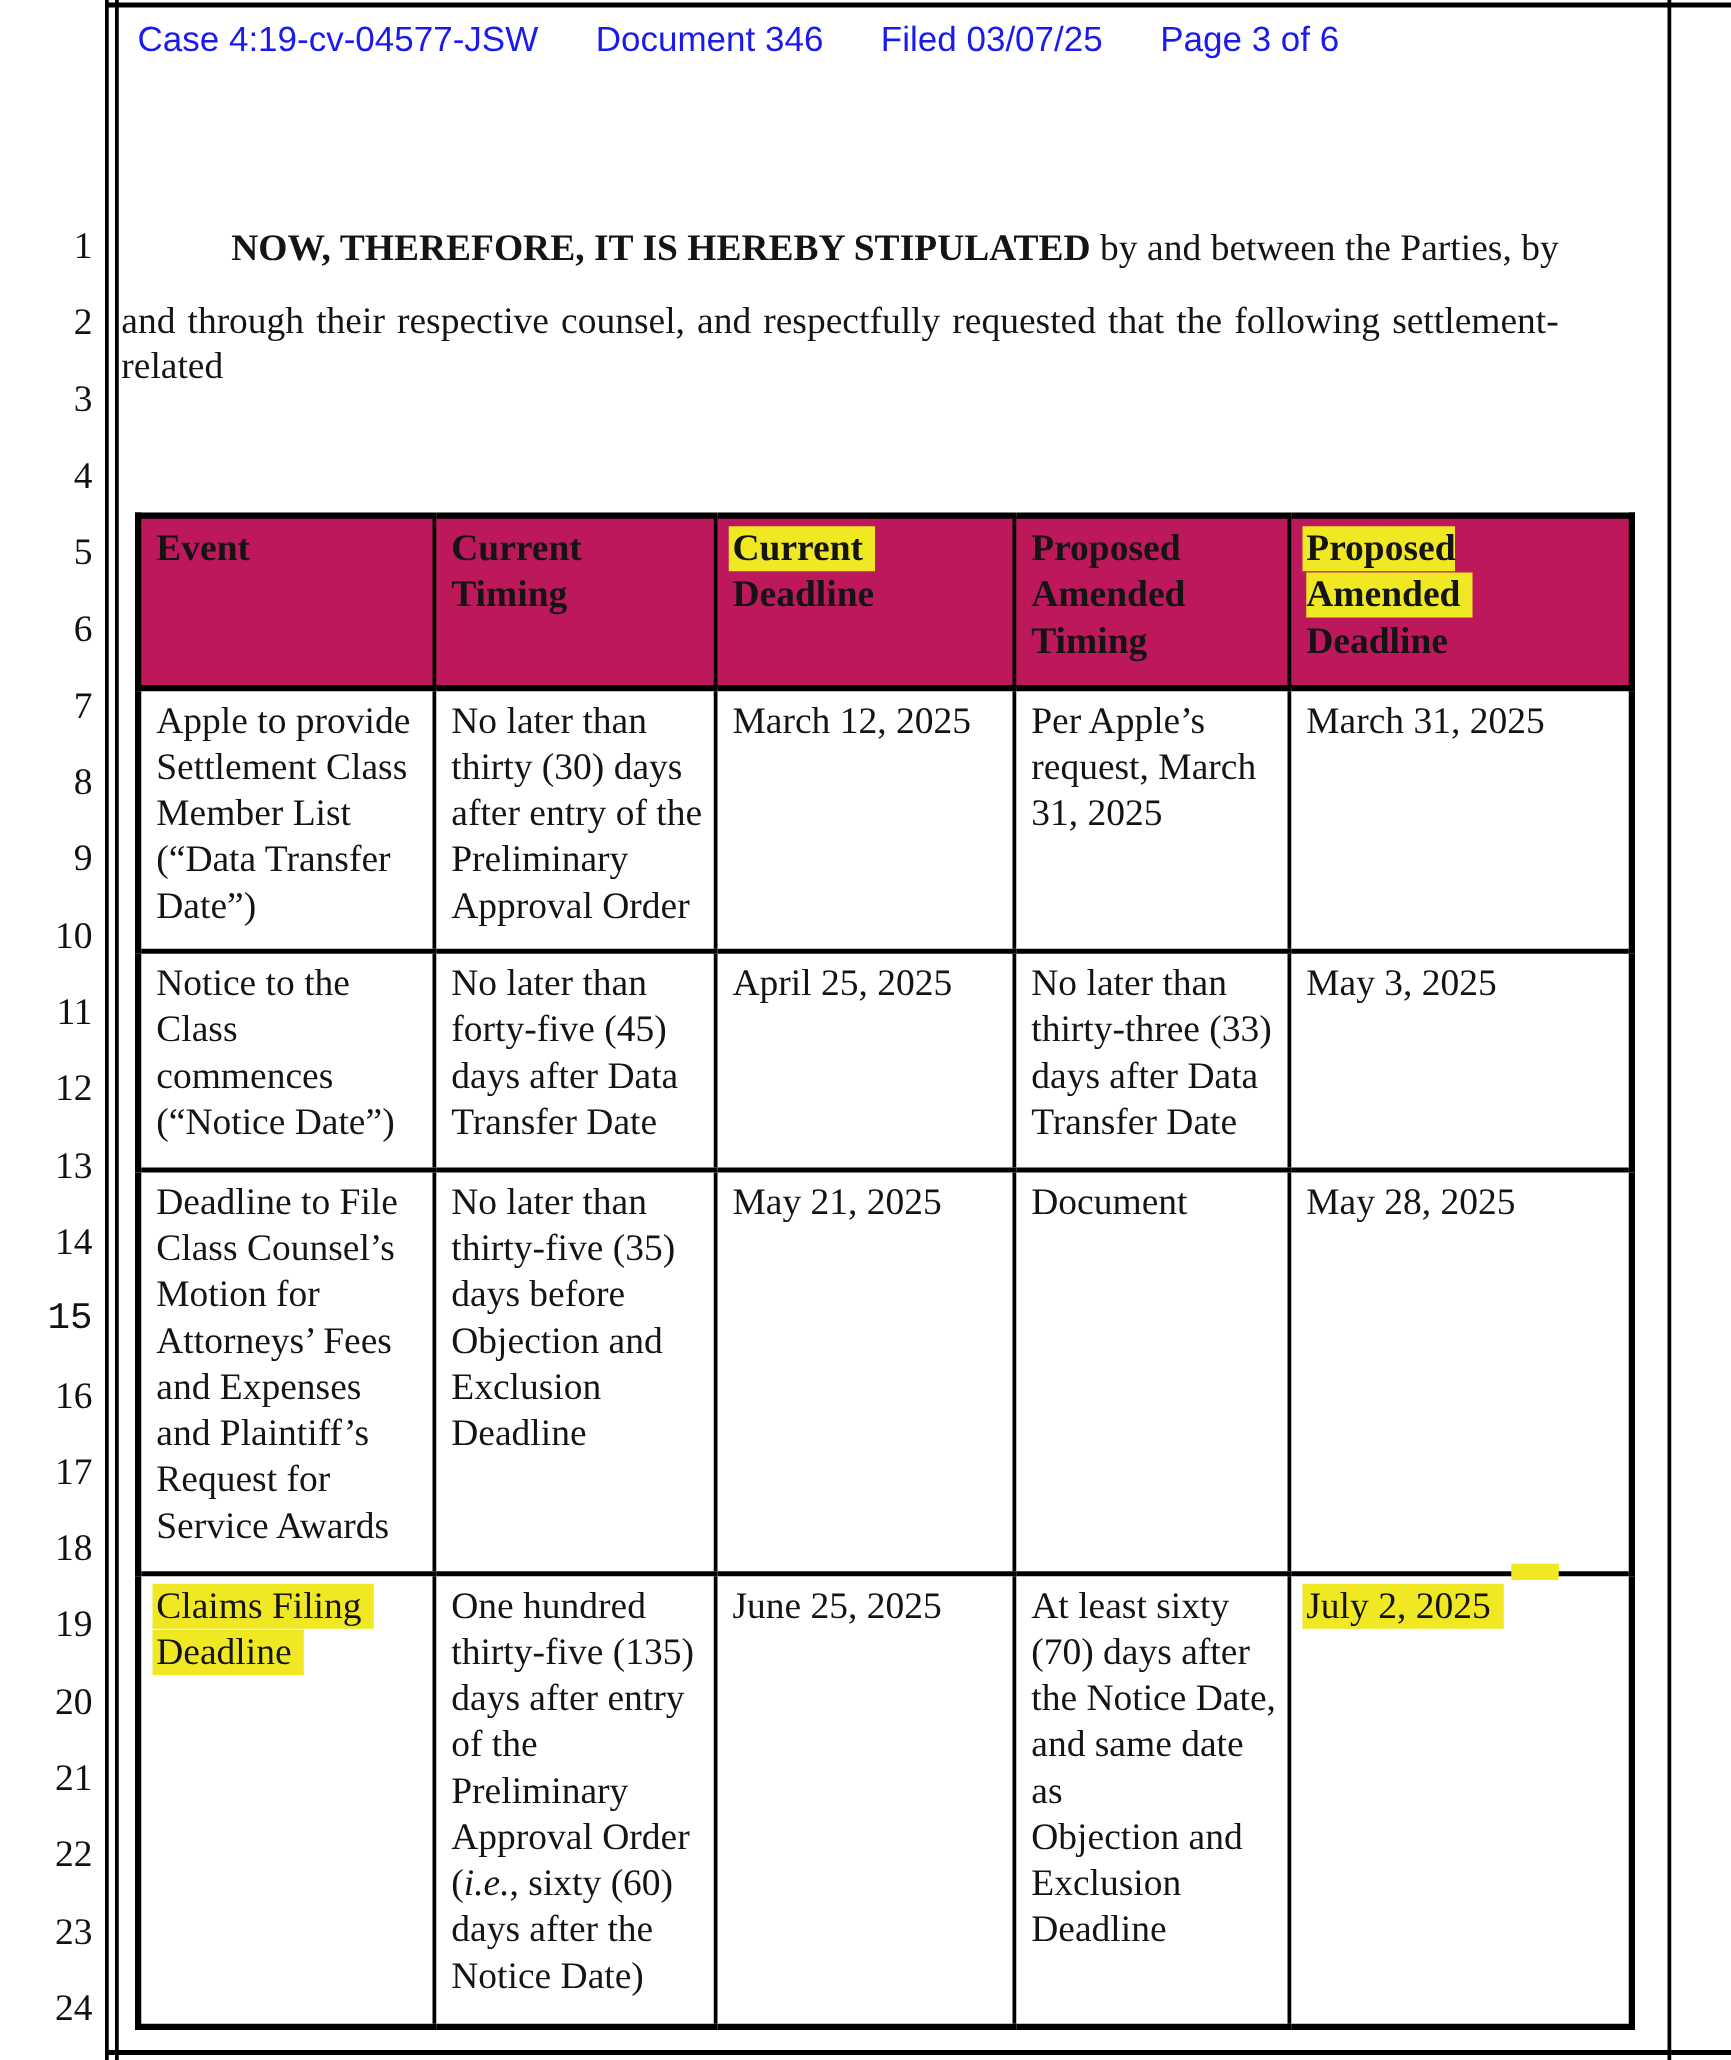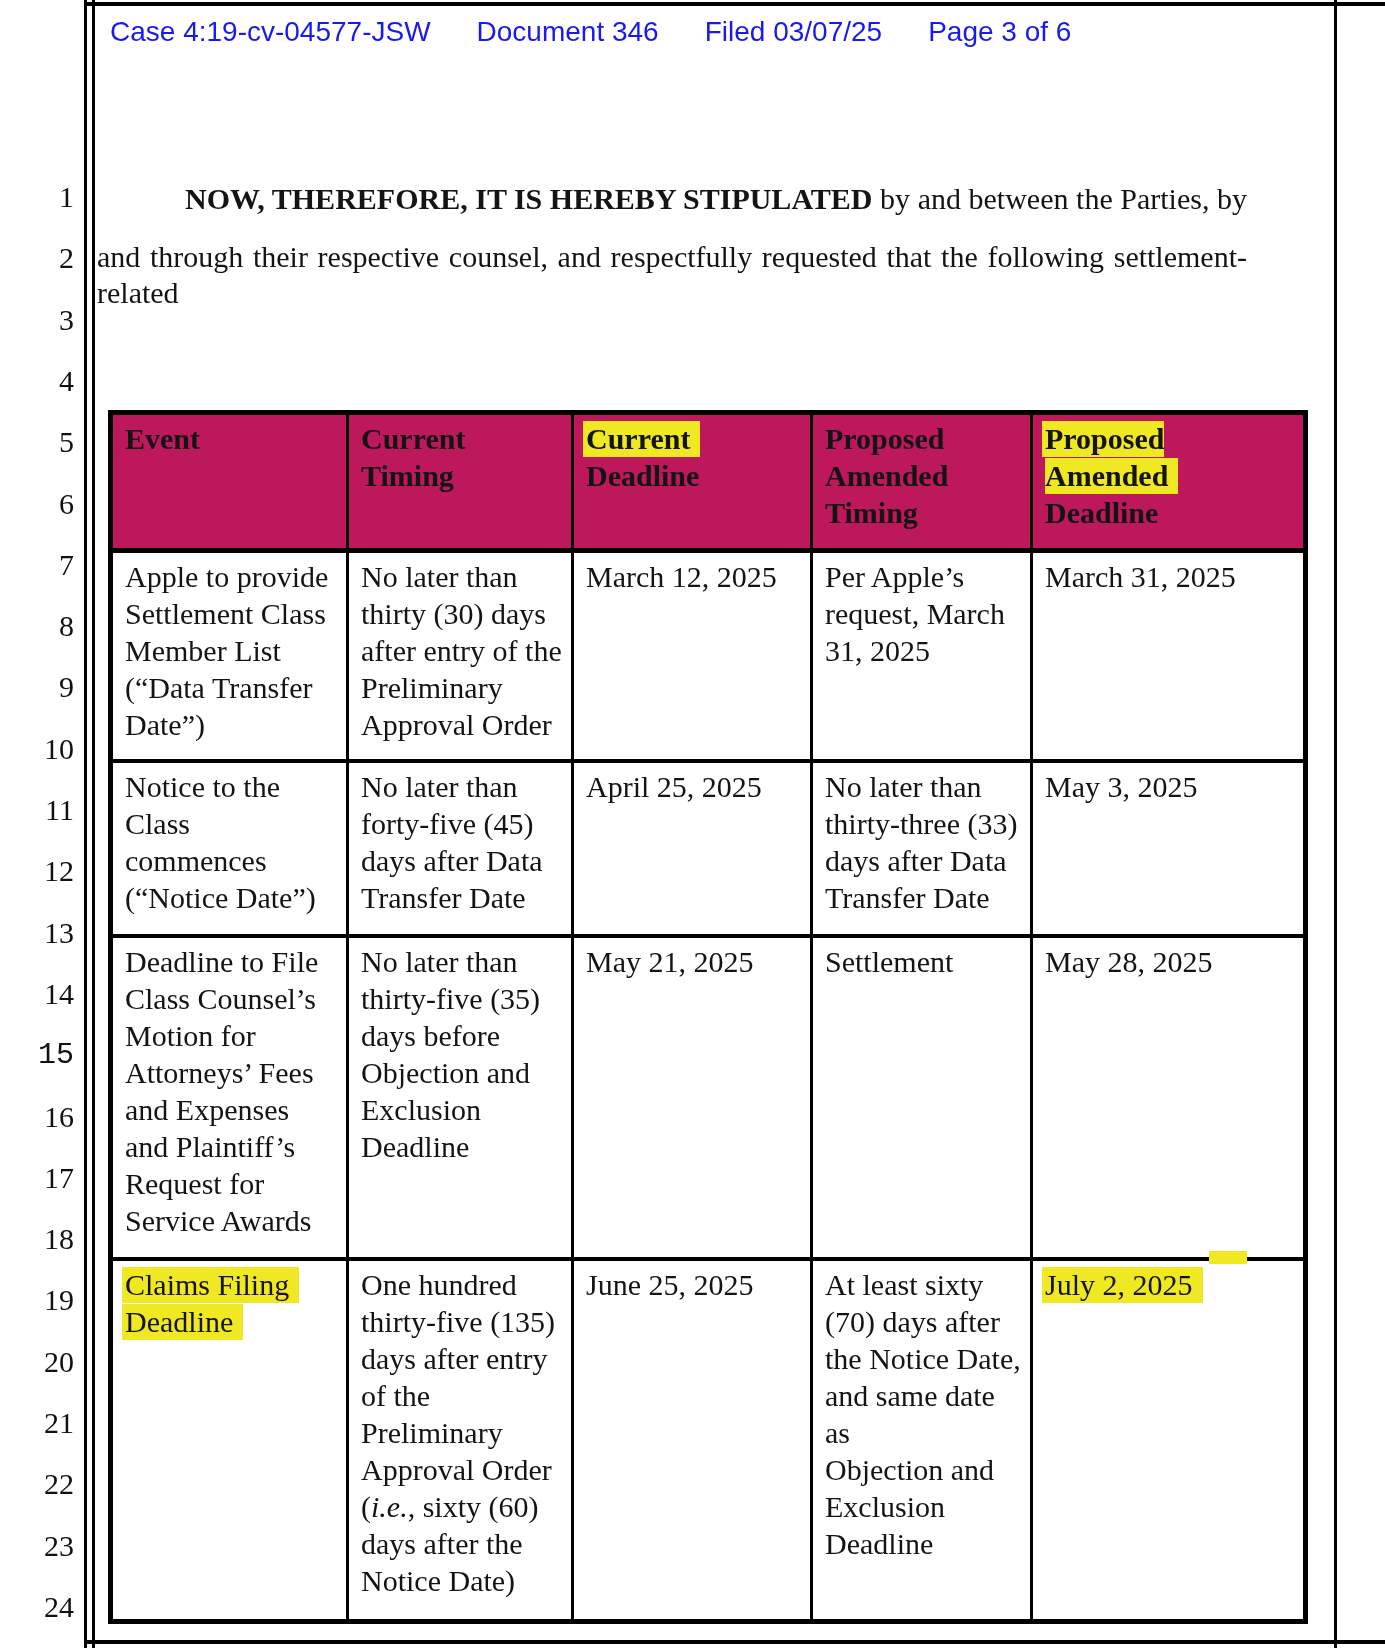--- a/index.html
+++ b/index.html
@@ -183,21 +183,21 @@
 thirty-five (35)
 days before
 Objection and
 Exclusion
 Deadline</div>
           </td>
       <td>
             <div class="cell">May 21, 2025</div>
           </td>
       <td>
-            <div class="cell">Settlement</div>
+            <div class="cell">Document</div>
           </td>
       <td class="col-e">
             <div class="cell">May 28, 2025</div>
           </td>
     </tr>
     <tr class="r-last" style="height:363px;">
       <td class="col-a">
             <div class="cell"><span class="hl">Claims Filing</span>
 <span class="hl">Deadline</span></div>
           </td>

